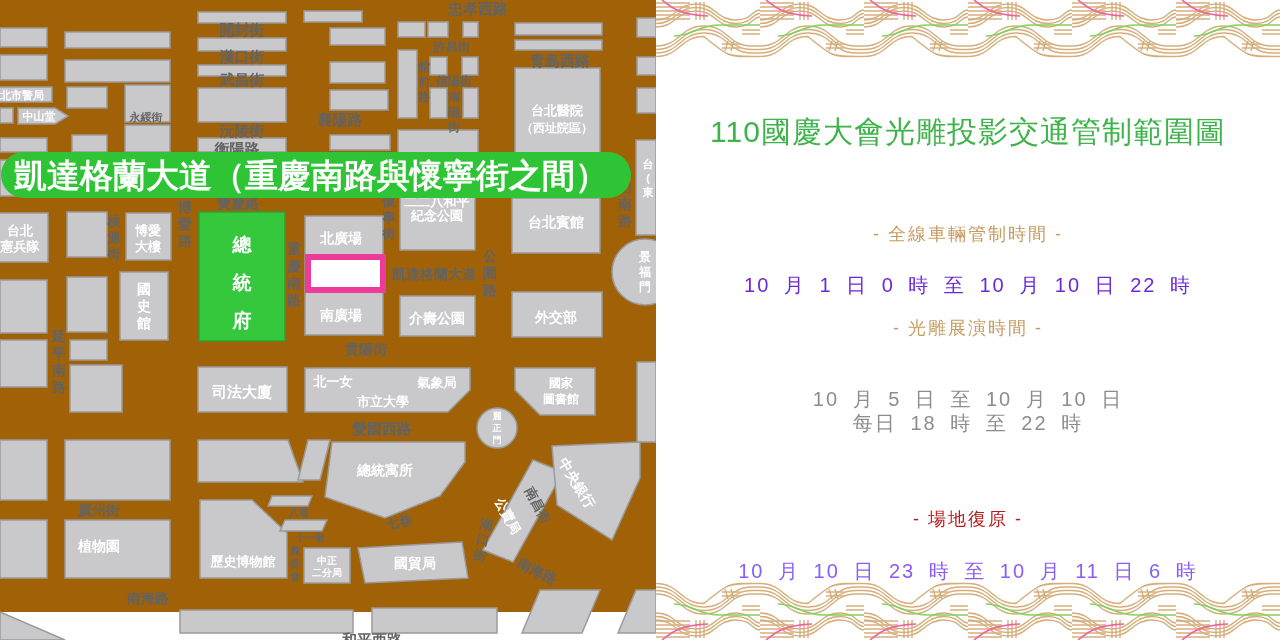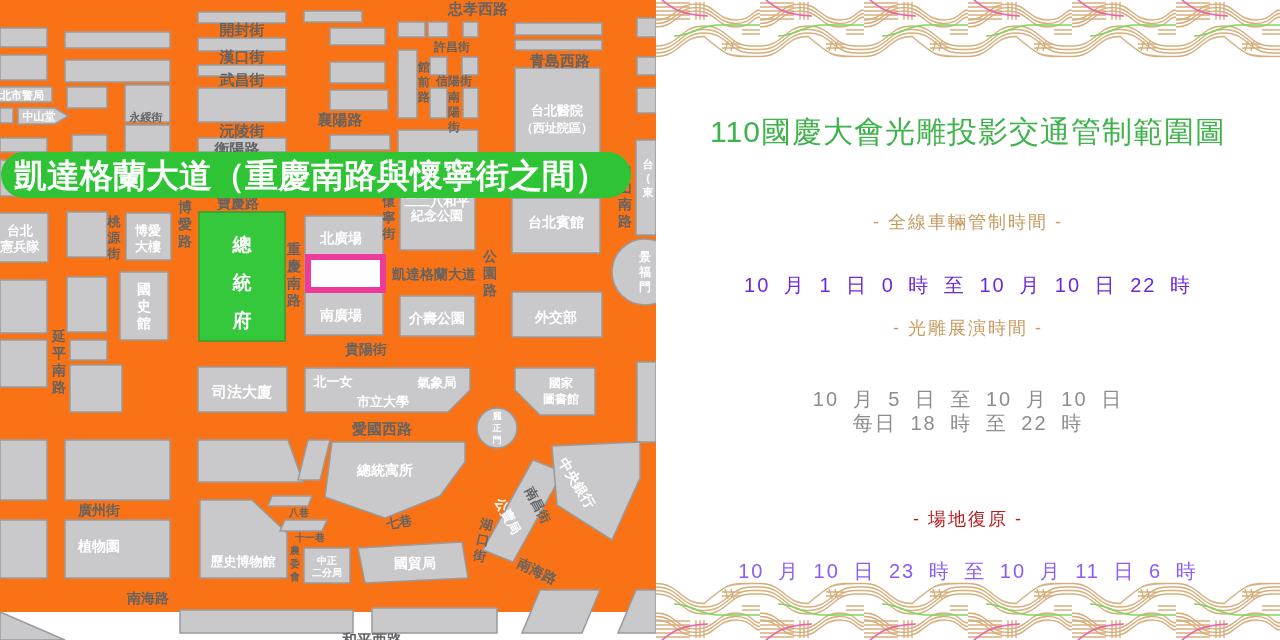--- a/index.html
+++ b/index.html
@@ -1,27 +1,27 @@
 <!DOCTYPE html>
 <html><head>
 <meta charset="utf-8">
 <style>
   html,body{margin:0;padding:0;background:#fff;}
   .stage{position:relative;width:1280px;height:640px;overflow:hidden;background:#fff;
          font-family:"Liberation Sans","DejaVu Sans",sans-serif;}
-  .map-panel{position:absolute;left:0;top:0;width:656px;height:612px;background:#f97316;}
+  .map-panel{position:absolute;left:0;top:0;width:656px;height:612px;background:#a16207;}
   .info-panel{position:absolute;left:656px;top:0;width:624px;height:640px;background:#fff;}
   .band{position:absolute;left:0;width:624px;height:58px;display:block;}
   .band-top{top:0;}
   .band-bottom{bottom:0;transform:scaleY(-1);}
   .info-panel .txt{position:absolute;left:0;width:624px;text-align:center;font-weight:normal;white-space:nowrap;}
   .title{top:112px;font-size:30px;letter-spacing:1px;}
   .heading{font-size:18px;letter-spacing:2px;}
   .tline{font-size:20px;letter-spacing:2px;word-spacing:6px;}
-  .h1{top:210px;} .l1{top:272px;}
+  .h1{top:222px;} .l1{top:272px;}
   .h2{top:316px;} .l2a{top:386px;} .l2b{top:410px;}
   .h3{top:507px;} .l3{top:558px;}
   svg text{font-family:"Liberation Sans","DejaVu Sans",sans-serif;}
 </style>
 </head>
 <body>
 
 <div class="stage">
 
   <div class="map-panel">

